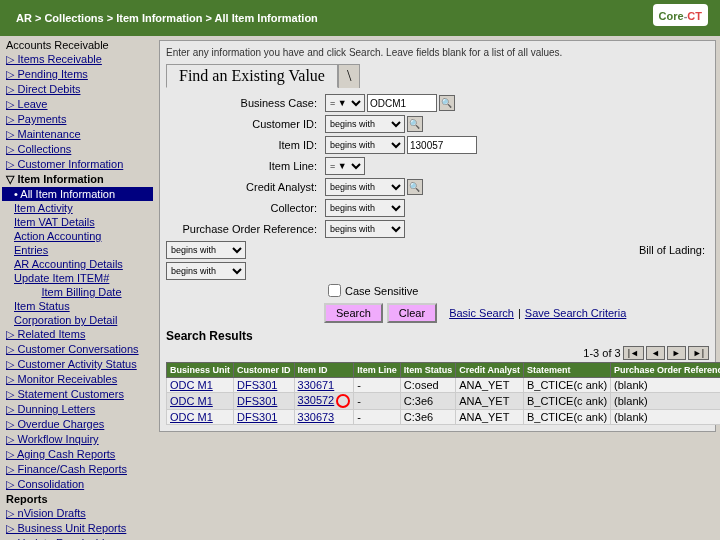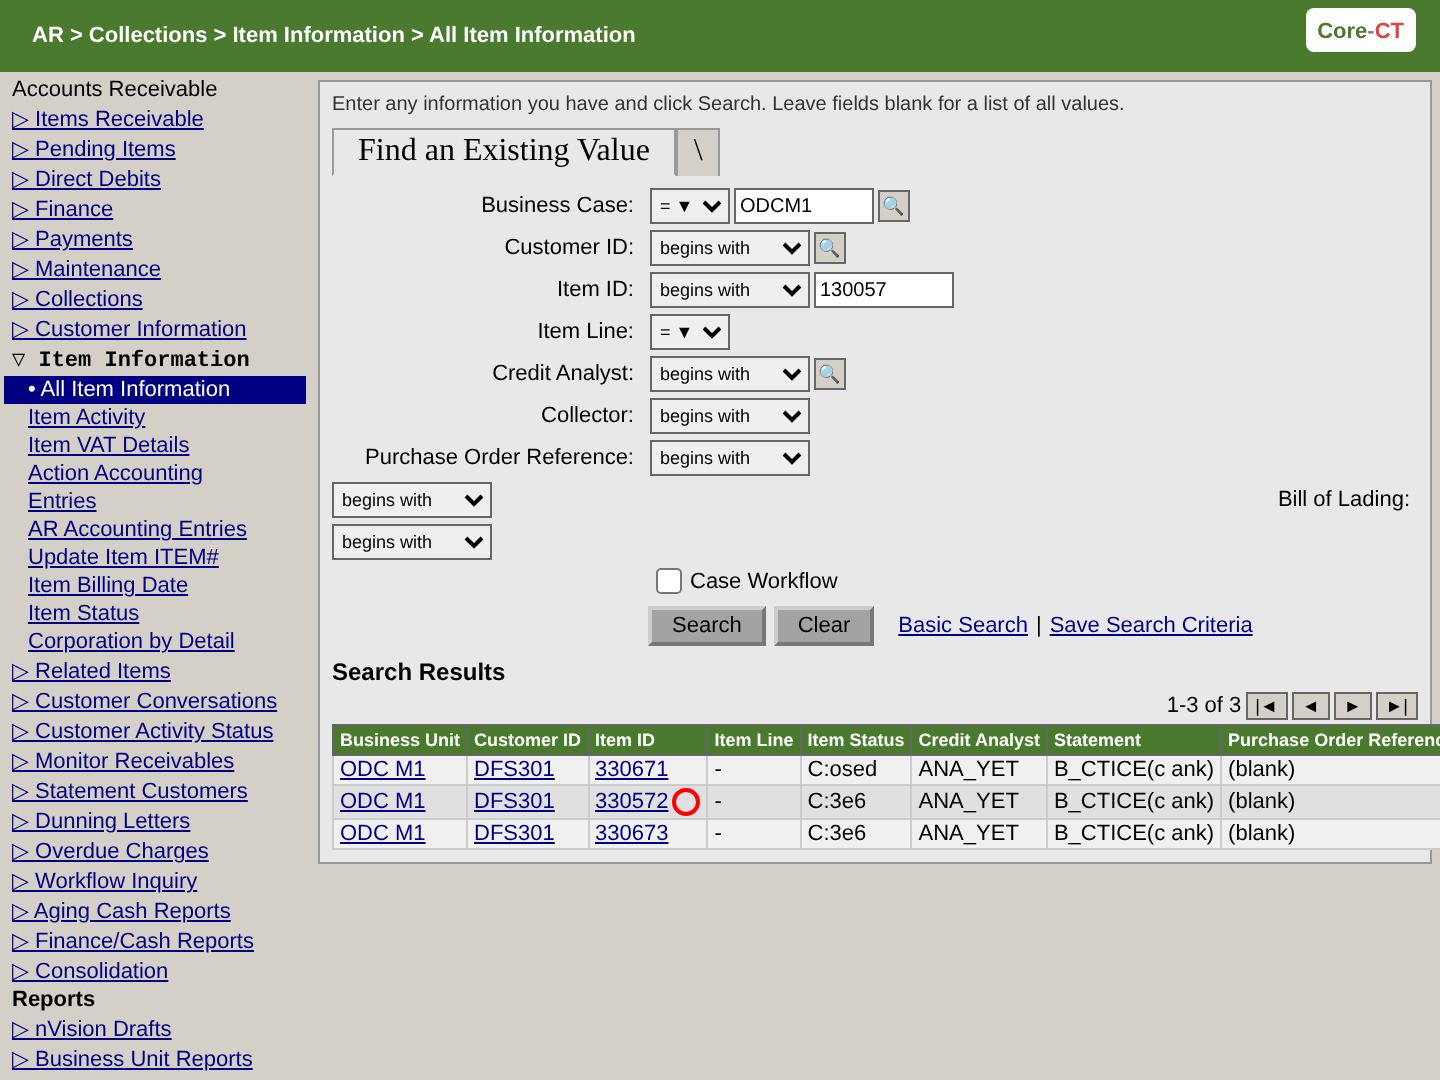--- a/index.html
+++ b/index.html
@@ -157,21 +157,21 @@
     }
 
     .button-row {
       display: flex;
       gap: 4px;
       margin-top: 6px;
       align-items: center;
     }
 
     .btn {
-      background: #a3a3a3;
+      background: #f0abfc;
       border: 2px outset #ccc;
       padding: 2px 10px;
       cursor: pointer;
       font-size: 11px;
     }
 
     .link-btn {
       color: #000080;
       text-decoration: underline;
       cursor: pointer;
@@ -252,34 +252,34 @@
     <span>AR &gt; Collections &gt; Item Information &gt; All Item Information</span>
   </div>
 
   <div class="main-container">
 
     <div class="sidebar">
       <div class="sidebar-item section-header">Accounts Receivable</div>
       <div class="sidebar-item">▷ Items Receivable</div>
       <div class="sidebar-item">▷ Pending Items</div>
       <div class="sidebar-item">▷ Direct Debits</div>
-      <div class="sidebar-item">▷ Finance</div>
+      <div class="sidebar-item">▷ Leave</div>
       <div class="sidebar-item">▷ Payments</div>
       <div class="sidebar-item">▷ Maintenance</div>
       <div class="sidebar-item">▷ Collections</div>
       <div class="sidebar-item">▷ Customer Information</div>
-      <div class="sidebar-item" style="color:#000;text-decoration:none;font-weight:bold;font-family:Liberation Mono, monospace;">▽ Item Information</div>
+      <div class="sidebar-item" style="color:#000;text-decoration:none;font-weight:bold;">▽ Item Information</div>
       <div class="sidebar-item active" style="padding-left:12px;">• All Item Information</div>
       <div class="sidebar-item" style="padding-left:12px;">Item Activity</div>
       <div class="sidebar-item" style="padding-left:12px;">Item VAT Details</div>
       <div class="sidebar-item" style="padding-left:12px;">Action Accounting</div>
       <div class="sidebar-item" style="padding-left:12px;">Entries</div>
-      <div class="sidebar-item" style="padding-left:12px;">AR Accounting Entries</div>
+      <div class="sidebar-item" style="padding-left:12px;">AR Accounting Details</div>
       <div class="sidebar-item" style="padding-left:12px;">Update Item ITEM#</div>
-      <div class="sidebar-item" style="padding-left:12px;">Item Billing Date</div>
+      <div class="sidebar-item" style="padding-left:12px;text-align:center;">Item Billing Date</div>
       <div class="sidebar-item" style="padding-left:12px;">Item Status</div>
       <div class="sidebar-item" style="padding-left:12px;">Corporation by Detail</div>
       <div class="sidebar-item">▷ Related Items</div>
       <div class="sidebar-item">▷ Customer Conversations</div>
       <div class="sidebar-item">▷ Customer Activity Status</div>
       <div class="sidebar-item">▷ Monitor Receivables</div>
       <div class="sidebar-item">▷ Statement Customers</div>
       <div class="sidebar-item">▷ Dunning Letters</div>
       <div class="sidebar-item">▷ Overdue Charges</div>
       <div class="sidebar-item">▷ Workflow Inquiry</div>
@@ -350,21 +350,21 @@
 
           <div class="form-label">Bill of Lading:</div>
           <div class="form-row">
             <select class="form-select" style="font-size:9px;"><option>begins with</option></select>
           </div>
 
         </div>
 
         <div class="checkbox-row" style="margin-left:162px;">
           <input type="checkbox" style="">
-          <span>Case Workflow</span>
+          <span>Case Sensitive</span>
         </div>
 
         <div class="button-row" style="margin-left:158px;">
           <button class="btn">Search</button>
           <button class="btn">Clear</button>
           <span style="margin-left:4px;"></span>
           <button class="link-btn">Basic Search</button>
           <span> | </span>
           <button class="link-btn">Save Search Criteria</button>
         </div>

